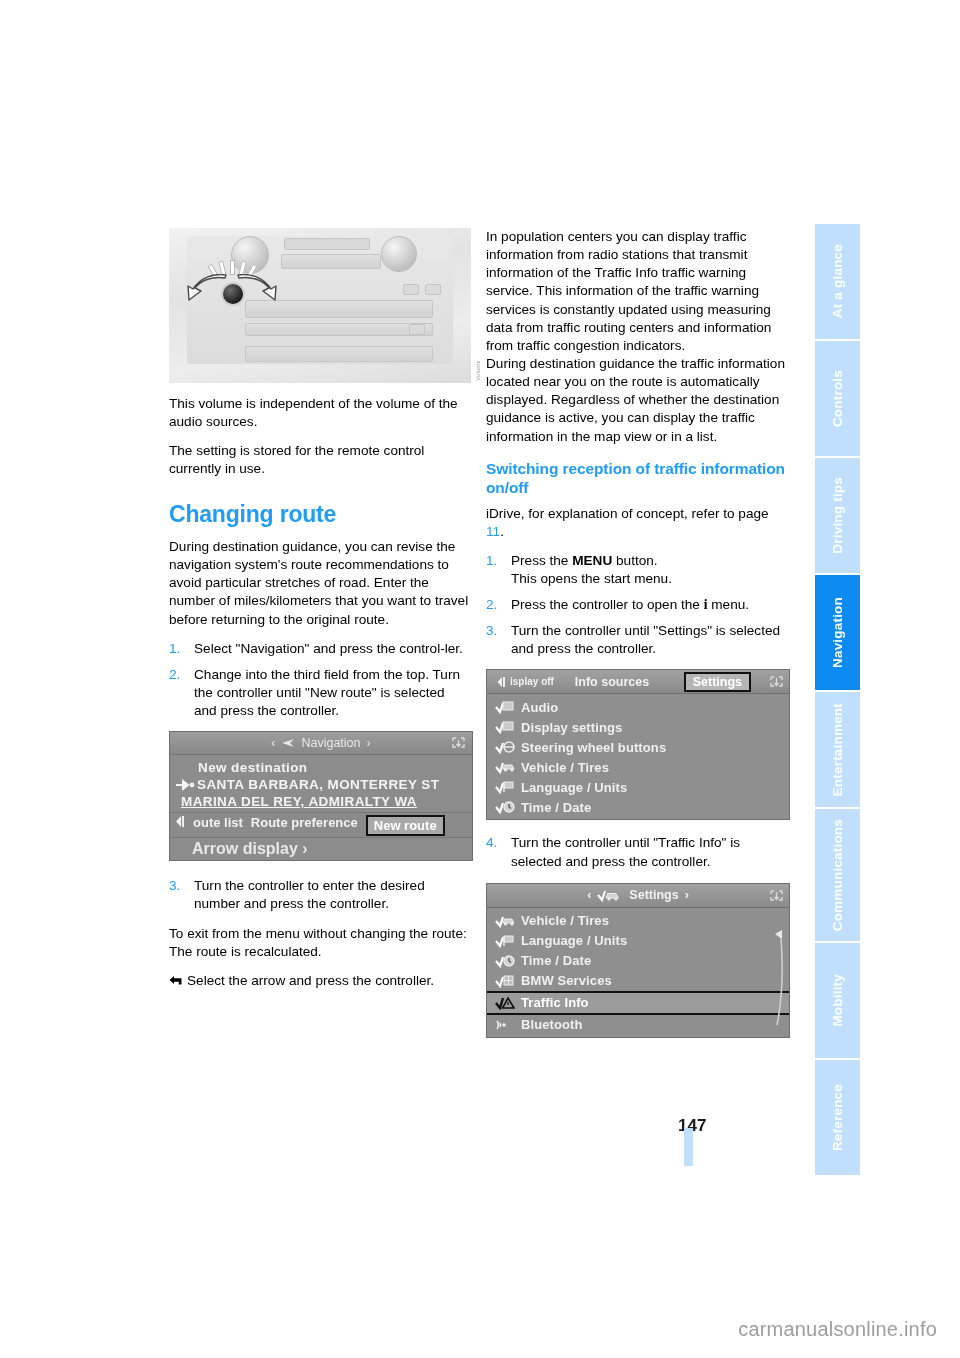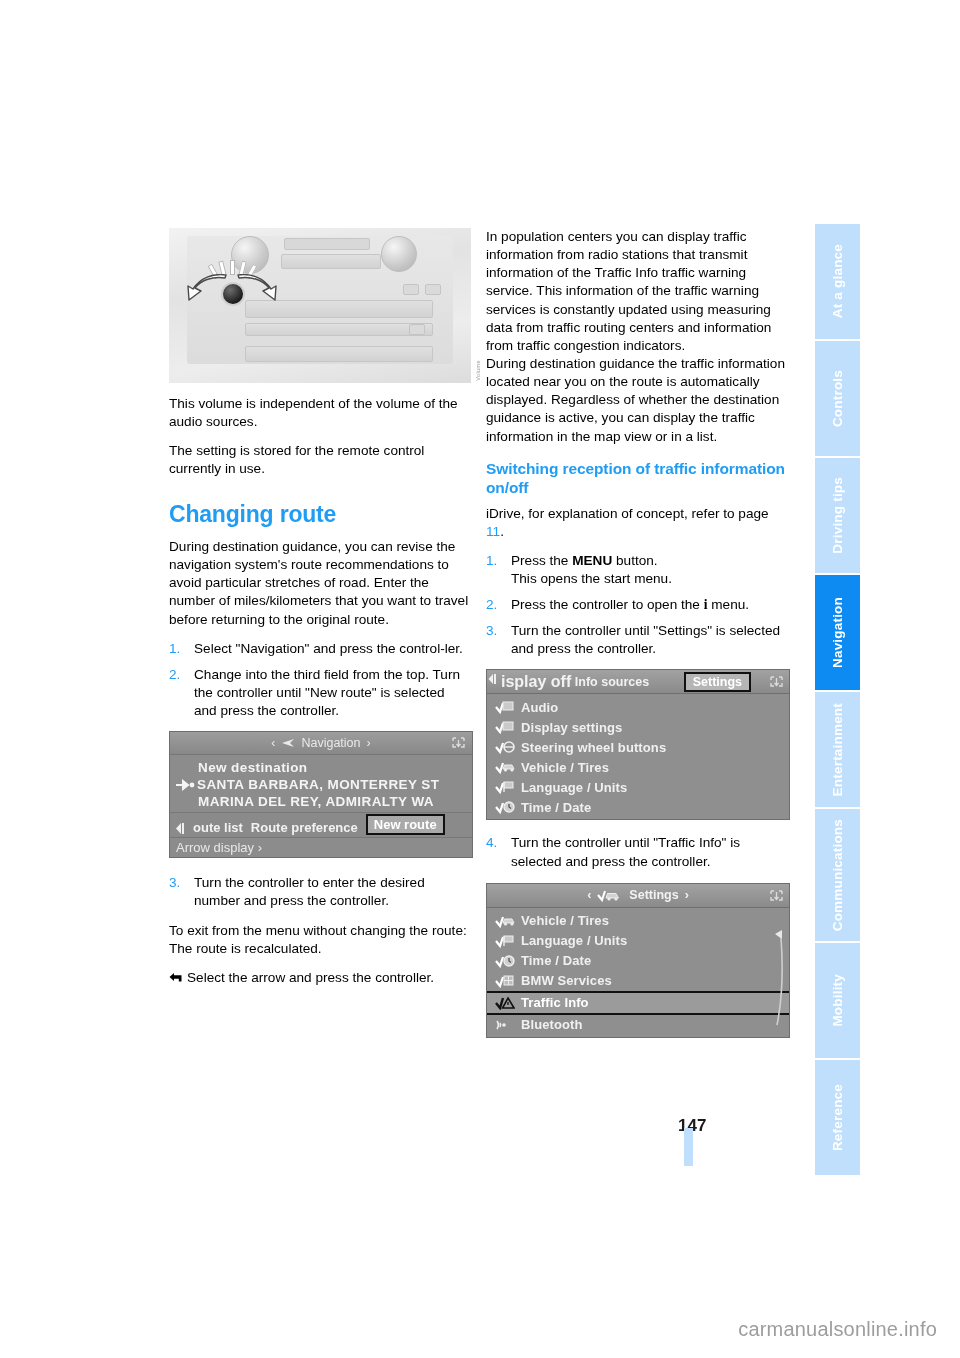--- a/index.html
+++ b/index.html
@@ -117,21 +117,21 @@
   .idrive{
     width:302px;background:#8f8f8f;border:1px solid #6e6e6e;
     font-family:"Liberation Sans",sans-serif;position:relative;overflow:hidden;
   }
   .id-head{
     height:23px;background:linear-gradient(180deg,#a2a2a2,#8a8a8a);
     border-bottom:1px solid #6f6f6f;
     display:flex;align-items:center;justify-content:center;gap:6px;
     color:#f2f2f2;font-size:12.5px;font-weight:bold;position:relative;
   }
-  .id-head .lhs{position:absolute;left:0;display:flex;align-items:flex-start;gap:4px;font-size:16px;}
+  .id-head .lhs{position:absolute;left:9px;display:flex;align-items:flex-start;gap:4px;font-size:10px;}
   .id-head .rhs{position:absolute;right:5px;display:flex;align-items:center;}
   .id-body{padding:3px 0 2px 0;}
   .id-row{
     display:flex;align-items:center;gap:6px;
     padding:1px 8px;color:#f0f0f0;font-size:13px;font-weight:bold;
     letter-spacing:.1px;height:18px;
   }
   .id-row.sel{
     background:#9b9b9b;border-top:2px solid #111;border-bottom:2px solid #111;color:#fff;
   }
@@ -143,29 +143,29 @@
   .nav-top{
     height:22px;background:linear-gradient(180deg,#9d9d9d,#888);
     display:flex;align-items:center;justify-content:center;gap:6px;
     color:#e9e9e9;font-size:12.5px;position:relative;border-bottom:1px solid #777;
   }
   .nav-top .rhs{position:absolute;right:6px;top:3px;}
   .nav-main{padding:4px 0 2px 0;background:#8c8c8c;}
   .nav-line{color:#f4f4f4;font-size:13.5px;font-weight:bold;padding:1px 6px 1px 28px;letter-spacing:.4px;}
   .nav-line.dest{padding-left:6px;display:flex;align-items:center;gap:1px;}
   .nav-bar{
-    display:flex;align-items:flex-end;gap:8px;
+    display:flex;align-items:flex-start;gap:8px;
     background:#8a8a8a;border-top:1px solid #777;border-bottom:1px solid #777;
     padding:2px 4px;color:#f2f2f2;font-size:13px;font-weight:bold;height:20px;
   }
   .nav-btn{
     background:#a9a9a9;border:2px solid #111;color:#fff;padding:0 6px;
     font-size:13px;font-weight:bold;line-height:17px;
   }
-  .nav-foot{color:#e8e8e8;font-size:13px;font-weight:normal;padding:2px 6px;}
+  .nav-foot{color:#e8e8e8;font-size:16px;font-weight:bold;padding:2px 22px;}
 
   
   .pagenum{
     position:absolute;left:678px;top:1116px;
     font-size:17px;font-weight:bold;color:#1a1a1a;
   }
   .pagebar{
     position:absolute;left:684px;top:1128px;width:9px;height:38px;background:#bfdffc;
   }
   .watermark{
@@ -271,21 +271,21 @@
         </div>
         <div class="nav-main">
           <div class="nav-line">New destination</div>
           <div class="nav-line dest">
             <svg width="20" height="12" viewBox="0 0 20 12" style="flex:none;">
               <path d="M0 6 L10 6 M7 2 L12 6 L7 10 Z" stroke="#f4f4f4" stroke-width="2" fill="#f4f4f4"></path>
               <circle cx="16" cy="6" r="2.4" fill="#f4f4f4"></circle>
             </svg>
             <span>SANTA BARBARA, MONTERREY ST</span>
           </div>
-          <div class="nav-line" style="padding-left:28px;">MARINA DEL REY, ADMIRALTY WA</div>
+          <div class="nav-line" style="padding-left:11px;text-decoration:underline;">MARINA DEL REY, ADMIRALTY WA</div>
         </div>
         <div class="nav-bar">
           <svg width="11" height="13" viewBox="0 0 11 13" style="flex:none;">
             <path d="M7 1 L2 6.5 L7 12 Z" fill="#f0f0f0"></path>
               <rect x="8" y="1" width="2" height="11" fill="#f0f0f0"></rect>
           </svg>
           <span>oute list</span>
           <span>Route preference</span>
           <span class="nav-btn">New route</span>
         </div>

